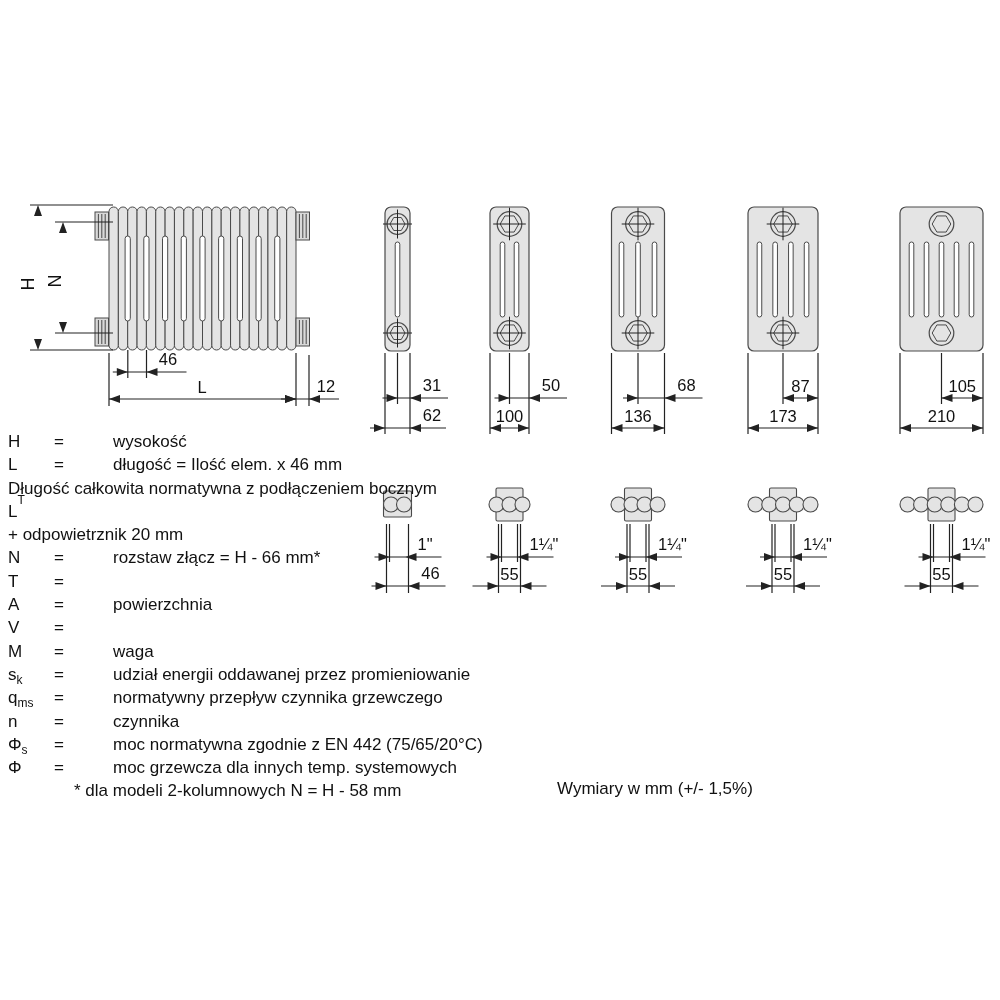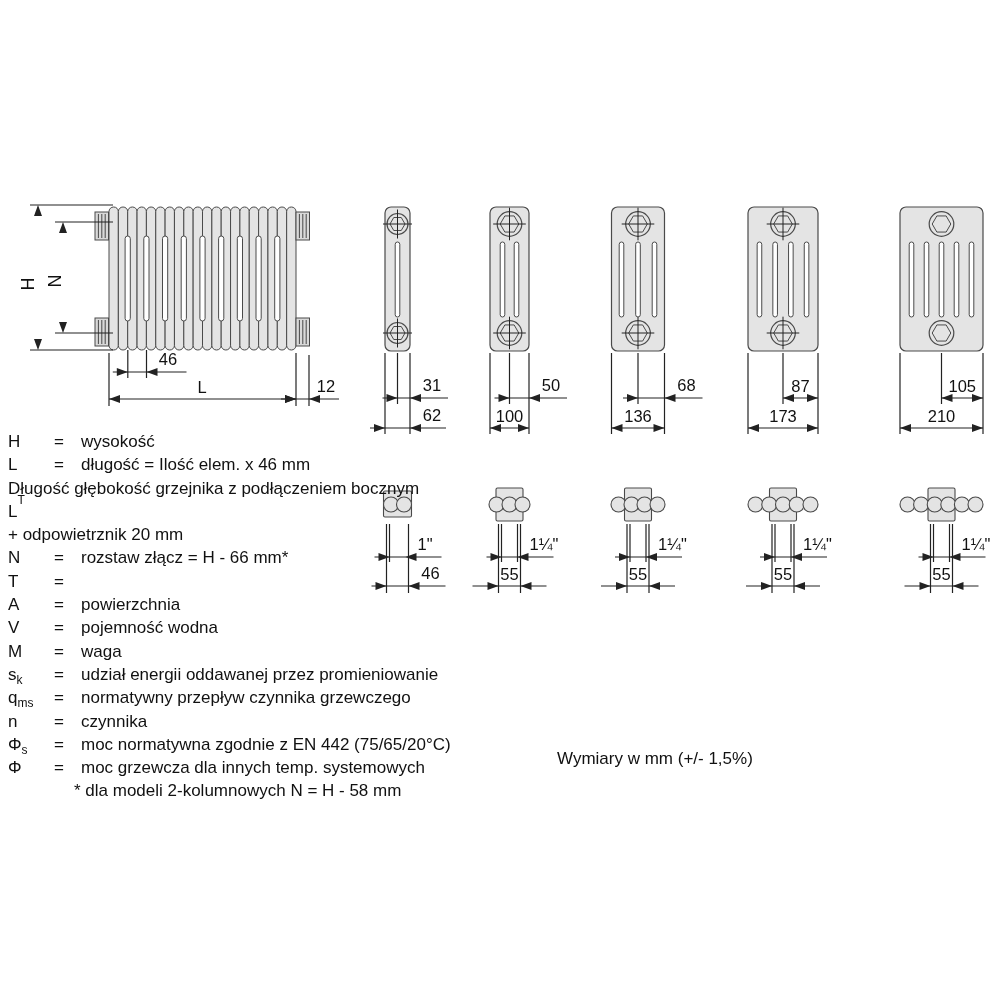--- a/index.html
+++ b/index.html
@@ -3,25 +3,25 @@
 <meta charset="utf-8">
 <style>
   html,body{margin:0;padding:0;background:#ffffff;}
   #page{position:relative;width:1000px;height:1000px;background:#fff;overflow:hidden;
         font-family:"Liberation Sans", sans-serif;color:#111;}
   #drawing{position:absolute;left:0;top:0;}
   #legend{position:absolute;left:8px;top:430px;width:500px;font-size:17px;line-height:23.3px;}
   .lrow{display:flex;height:23.3px;white-space:nowrap;}
   .lsym{width:46px;flex:0 0 46px;}
   .leq{width:27px;flex:0 0 27px;}
-  .ldesc{flex:1;}
+  .ldesc{flex:1;margin-left:32px;}
   .lindent{padding-left:66px;}
   .linline .gap{margin-left:6px;}
   sub{font-size:12px;line-height:0;}
-  #footnote{position:absolute;left:557px;top:749px;font-size:17px;}
+  #footnote{position:absolute;left:557px;top:779px;font-size:17px;}
   svg text{font-family:"Liberation Sans", sans-serif;}
 </style>
 </head>
 <body>
 
 <div id="page">
   <svg id="drawing" width="1000" height="1000" viewBox="0 0 1000 1000">
       <g>
         <rect x="109" y="207" width="9.35" height="143" rx="4.6" fill="#e4e4e4" stroke="#4a4a4a" stroke-width="1"></rect>
         <rect x="118.35" y="207" width="9.35" height="143" rx="4.6" fill="#e4e4e4" stroke="#4a4a4a" stroke-width="1"></rect>
@@ -317,21 +317,21 @@
         <span class="lsym"><span>H</span></span>
         <span class="leq">=</span>
         <span class="ldesc">wysokość</span>
       </div>
       <div class="lrow">
         <span class="lsym"><span>L</span></span>
         <span class="leq">=</span>
         <span class="ldesc">długość = Ilość elem. x 46 mm</span>
       </div>
       <div class="lrow">
-        <span>Długość głębokość grzejnika z podłączeniem bocznym</span>
+        <span>Długość całkowita normatywna z podłączeniem bocznym</span>
       </div>
       <div class="lrow linline">
         <span>L</span>
         <sub>T</sub>
       </div>
       <div class="lrow">
         <span>+ odpowietrznik 20 mm</span>
       </div>
       <div class="lrow">
         <span class="lsym"><span>N</span></span>
@@ -343,21 +343,20 @@
         <span class="leq">=</span>
       </div>
       <div class="lrow">
         <span class="lsym"><span>A</span></span>
         <span class="leq">=</span>
         <span class="ldesc">powierzchnia</span>
       </div>
       <div class="lrow">
         <span class="lsym"><span>V</span></span>
         <span class="leq">=</span>
-        <span class="ldesc">pojemność wodna</span>
       </div>
       <div class="lrow">
         <span class="lsym"><span>M</span></span>
         <span class="leq">=</span>
         <span class="ldesc">waga</span>
       </div>
       <div class="lrow">
         <span class="lsym"><span>s</span><sub>k</sub></span>
         <span class="leq">=</span>
         <span class="ldesc">udział energii oddawanej przez promieniowanie</span>

